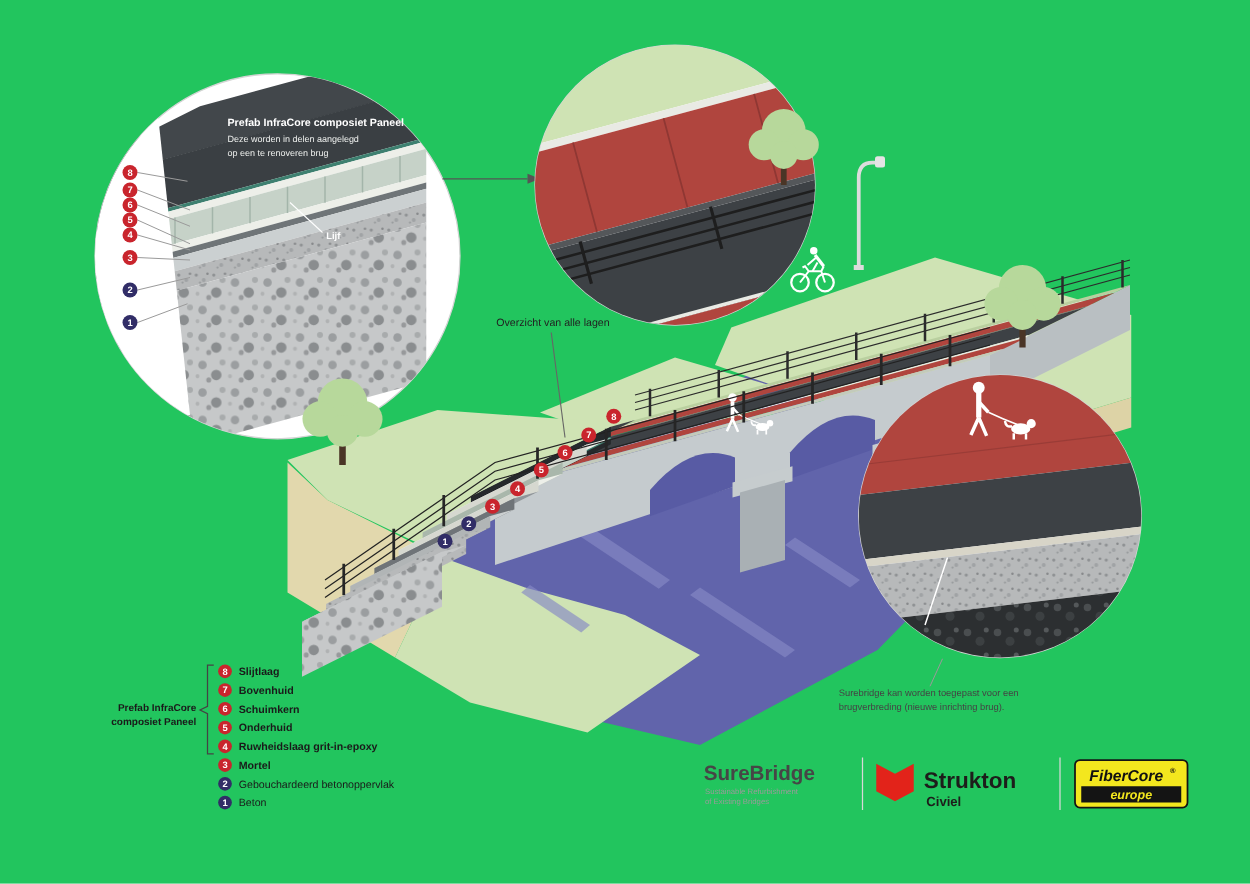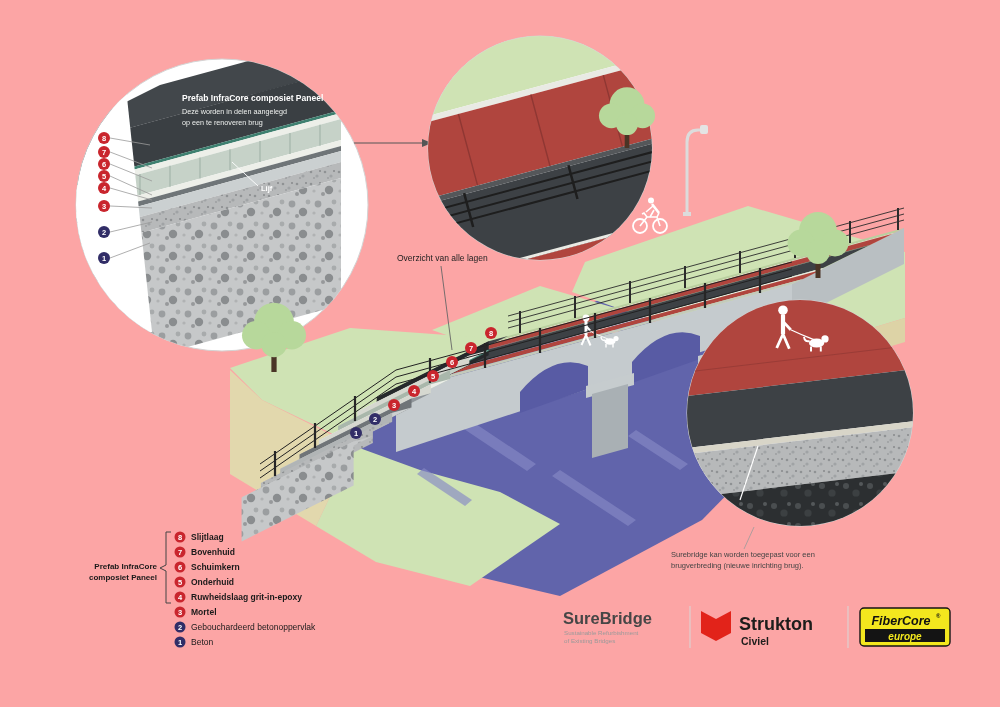--- a/index.html
+++ b/index.html
@@ -1,16 +1,16 @@
 <!DOCTYPE html>
 <html><head>
 <meta charset="utf-8">
 <style>
   html,body{margin:0;padding:0;background:#fff;}
-  .canvas{position:relative;width:1000px;height:707px;background:#fca5a5;overflow:hidden;}
+  .canvas{position:relative;width:1000px;height:707px;background:#22c55e;overflow:hidden;}
   svg{display:block;}
   svg text{font-family:"Liberation Sans","DejaVu Sans",sans-serif;}
   .chipnum{font-size:7.5px;font-weight:bold;fill:#fff;text-anchor:middle;}
   .panel-title{font-size:8.5px;font-weight:bold;fill:#fff;}
   .panel-desc{font-size:7.2px;fill:#eef0ee;}
   .lijf-label{font-size:7.5px;font-weight:bold;fill:#fff;}
   .overview-label{font-size:8.5px;fill:#222;}
   .caption{font-size:7.5px;fill:#444;}
   .legend-label{font-size:8.5px;fill:#1a1a1a;}
   .legend-label.bold{font-weight:bold;}

